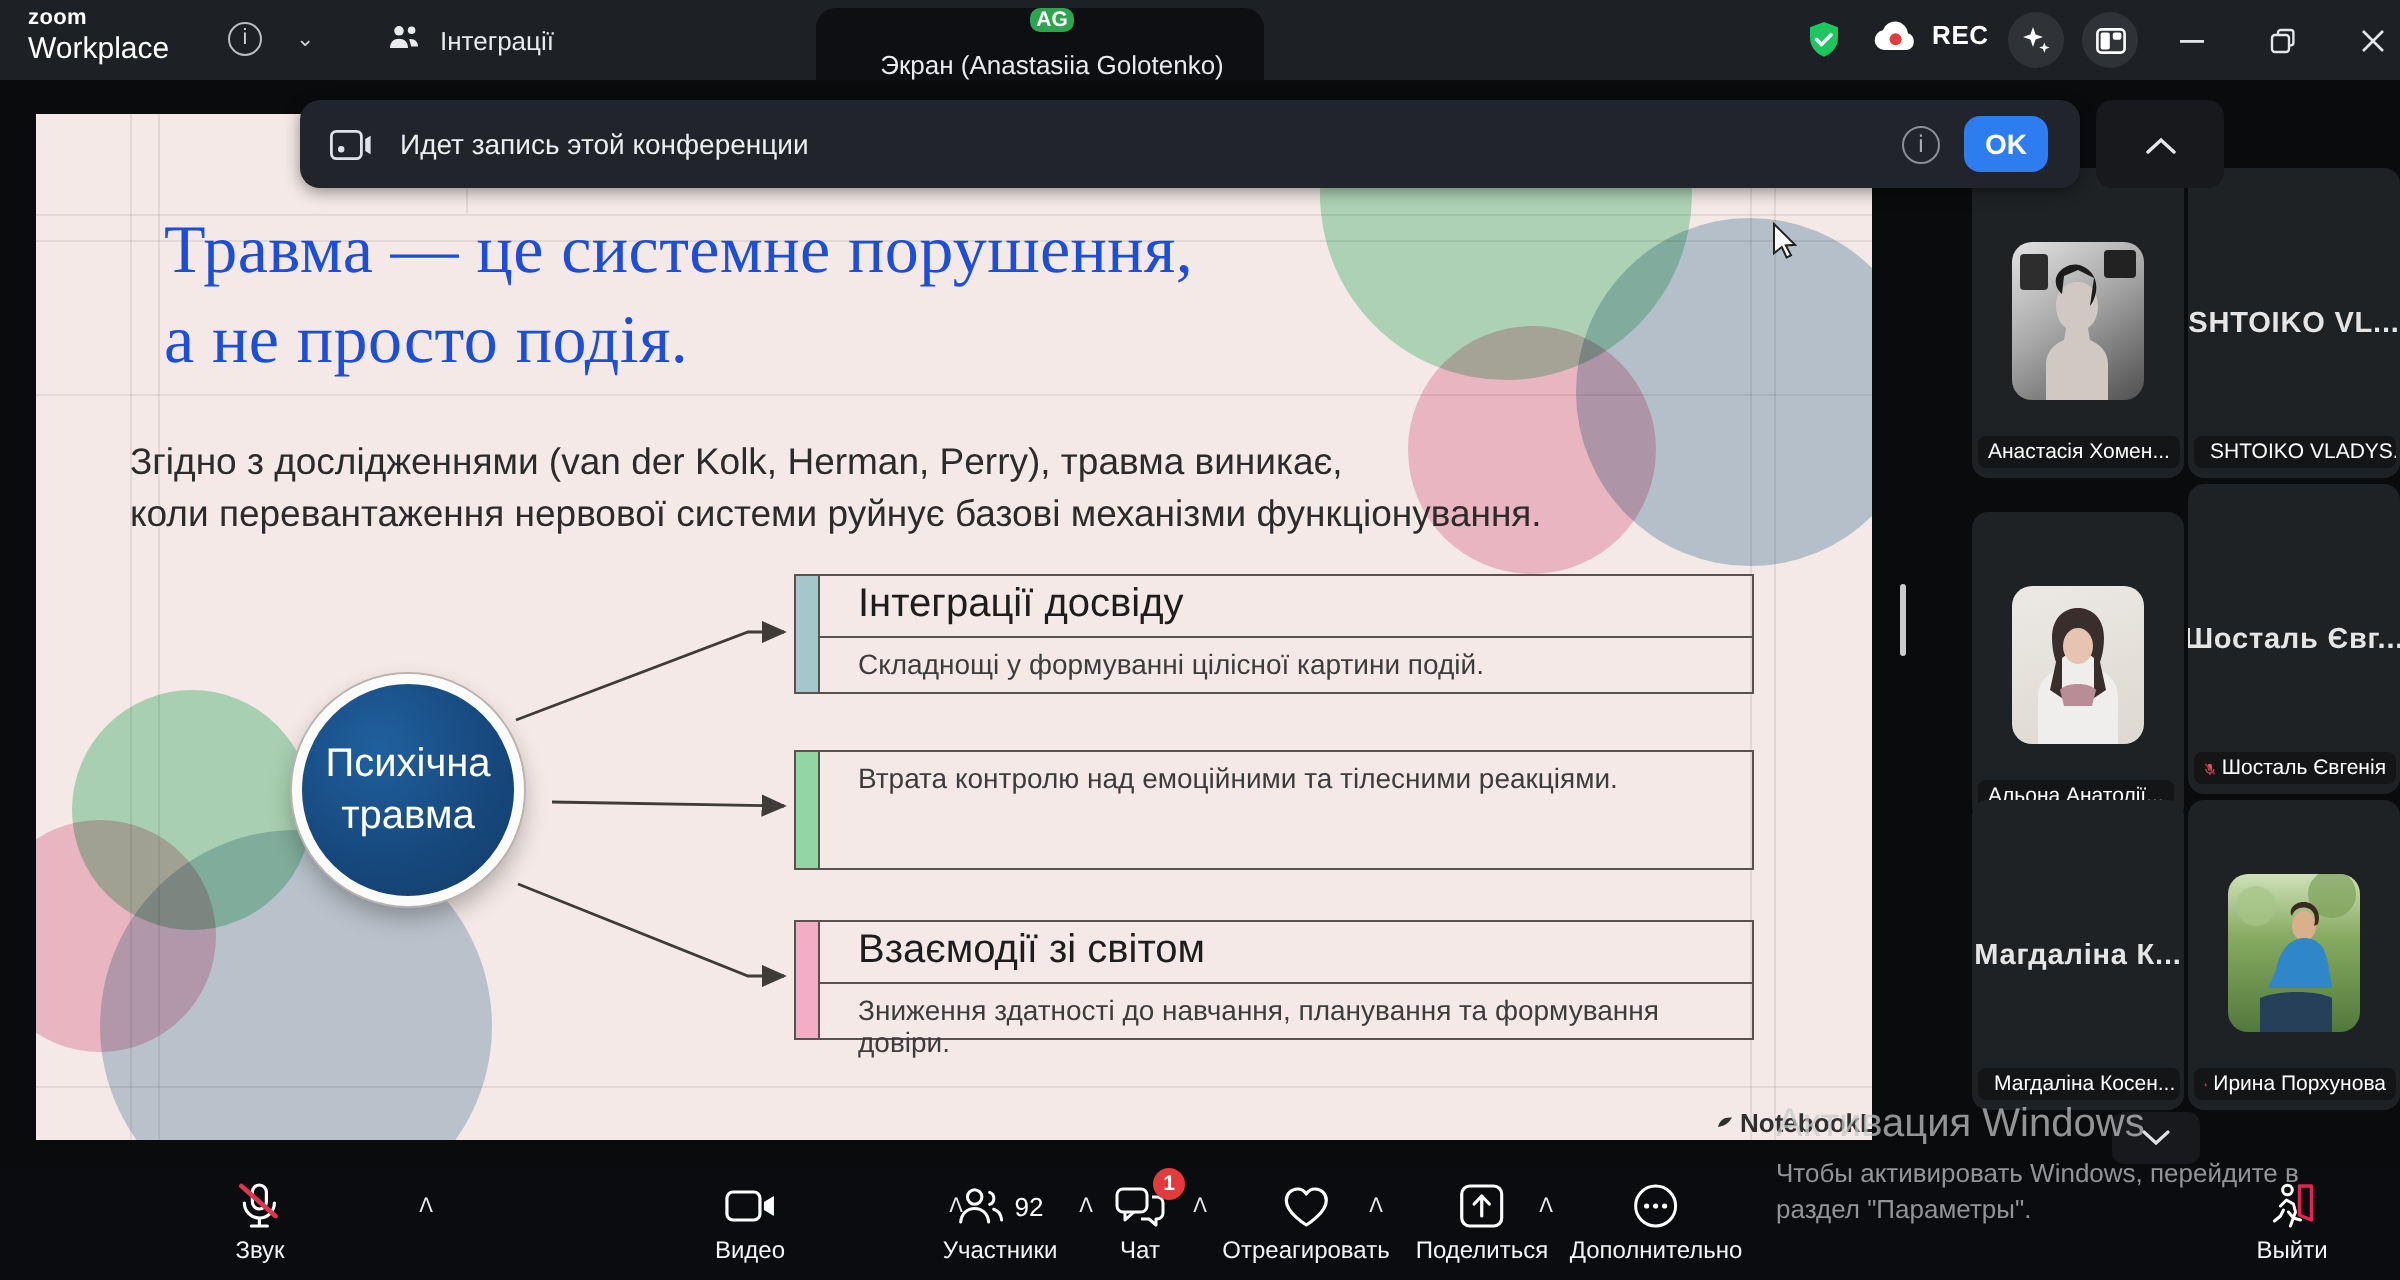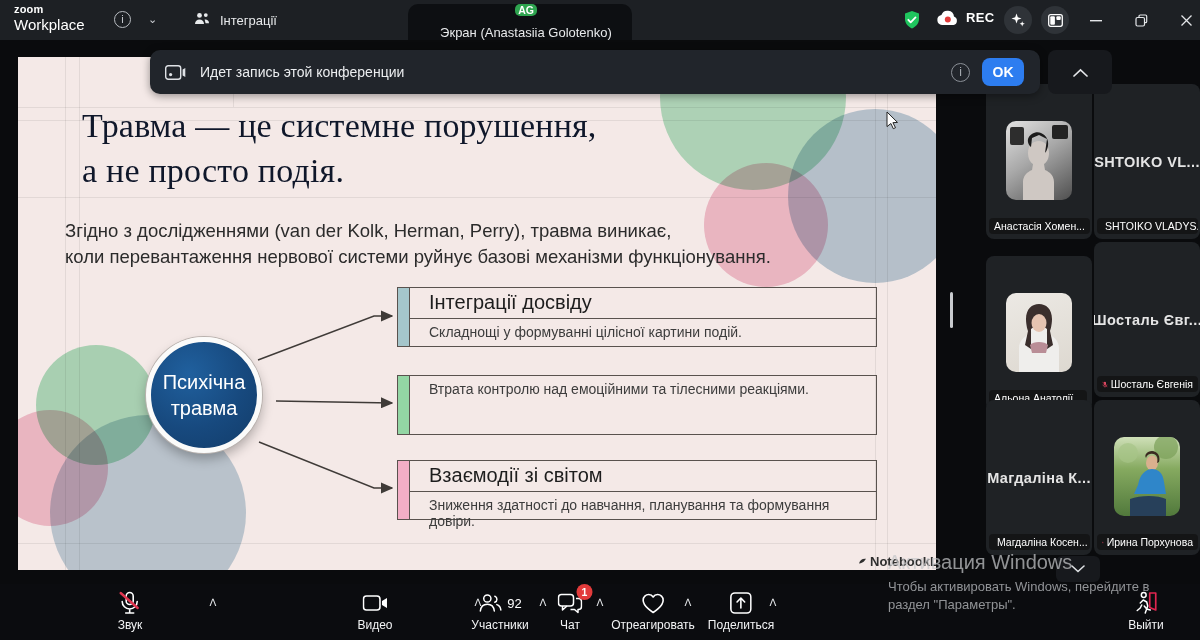--- a/index.html
+++ b/index.html
@@ -27,21 +27,21 @@
   .winctl { position:absolute; top:0; width:34px; height:40px; display:flex; align-items:center; justify-content:center; color:#e4e6e9; }
 
   
   .content { position:absolute; left:0; top:40px; width:1200px; height:544px; background:#0a0b0d; }
 
   
   .slide { position:absolute; left:18px; top:17px; width:918px; height:513px; background:#f4e9e7; overflow:hidden; }
   .deco { position:absolute; border-radius:50%; mix-blend-mode:multiply; }
   .gl-v { position:absolute; top:0; width:1px; height:100%; background:rgba(0,0,0,.07); }
   .gl-h { position:absolute; left:0; height:1px; width:100%; background:rgba(0,0,0,.07); }
-  .slide-title { position:absolute; left:64px; top:46px; font-family:"Liberation Serif", serif; font-size:34px; line-height:1.33; color:#0f172a; font-weight:500; letter-spacing:.2px; }
+  .slide-title { position:absolute; left:64px; top:46px; font-family:"Liberation Serif", serif; font-size:34px; line-height:1.33; color:#1d4ed8; font-weight:500; letter-spacing:.2px; }
   .slide-sub { position:absolute; left:47px; top:161px; font-size:18.5px; line-height:1.43; color:#2b2b2b; font-weight:500; }
   .node { position:absolute; left:128px; top:280px; width:116px; height:116px; border-radius:50%; border:5px solid #fbfbfa; background:radial-gradient(circle at 36% 30%, #20609e 0%, #17497e 55%, #123c69 100%); box-shadow:0 0 0 1px #b9b2ae, 0 6px 12px rgba(0,0,0,.28); display:flex; align-items:center; justify-content:center; text-align:center; color:#fff; font-size:20px; line-height:1.3; font-weight:500; }
   .ibox { position:absolute; left:379px; width:480px; height:60px; border:1px solid #59524e; }
   .ibox .bar { position:absolute; left:-1px; top:-1px; bottom:-1px; width:13px; border:1px solid #59524e; }
   .ibox h3 { font-size:20px; font-weight:500; color:#1d1d1d; padding:3px 0 4px 31px; border-bottom:1px solid #59524e; }
   .ibox p { font-size:14px; color:#3c3c3c; padding:5px 0 0 31px; }
   .arrows { position:absolute; left:0; top:0; }
   .nlm { position:absolute; left:840px; top:497px; display:flex; align-items:center; gap:3px; font-size:13px; font-weight:700; color:#2f2f2f; }
   .cursor { position:absolute; left:868px; top:54px; }
 
@@ -414,20 +414,31 @@
       <div class="irow">
         <svg width="22" height="22" viewBox="0 0 22 22">
             <rect x="1" y="1" width="20" height="20" rx="4" fill="none" stroke="#fff" stroke-width="1.6"></rect>
             <path d="M11 16V6.5M7.2 10L11 6l3.8 4" fill="none" stroke="#fff" stroke-width="1.6" stroke-linecap="round" stroke-linejoin="round"></path>
           </svg>
       </div>
       <div class="lab">Поделиться</div>
     </div>
     <div class="tb-chev" style="left:773px;">ᐱ</div>
 
+    <div class="tbtn" style="left:828px;">
+      <div class="irow">
+        <svg width="22" height="22" viewBox="0 0 22 22">
+            <circle cx="11" cy="11" r="10" fill="none" stroke="#fff" stroke-width="1.5"></circle>
+            <circle cx="6.5" cy="11" r="1.3" fill="#fff"></circle>
+            <circle cx="11" cy="11" r="1.3" fill="#fff"></circle>
+            <circle cx="15.5" cy="11" r="1.3" fill="#fff"></circle>
+          </svg>
+      </div>
+      <div class="lab">Дополнительно</div>
+    </div>
 
     <div class="tbtn" style="left:1146px;">
       <div class="irow">
         <svg width="24" height="24" viewBox="0 0 24 24">
             <circle cx="9.5" cy="4" r="2.4" fill="none" stroke="#fff" stroke-width="1.5"></circle>
             <path d="M6 12l3-3 3.5 2 1 4-2.5 7M7.5 14l-1.5 3-3 2.5M10 15l2.5 3 3.5 1" fill="none" stroke="#fff" stroke-width="1.5" stroke-linecap="round" stroke-linejoin="round"></path>
             <path d="M15.5 2h6v17l-6-2.5z" fill="none" stroke="#e0254f" stroke-width="1.7" stroke-linejoin="round"></path>
           </svg>
       </div>
       <div class="lab">Выйти</div>

